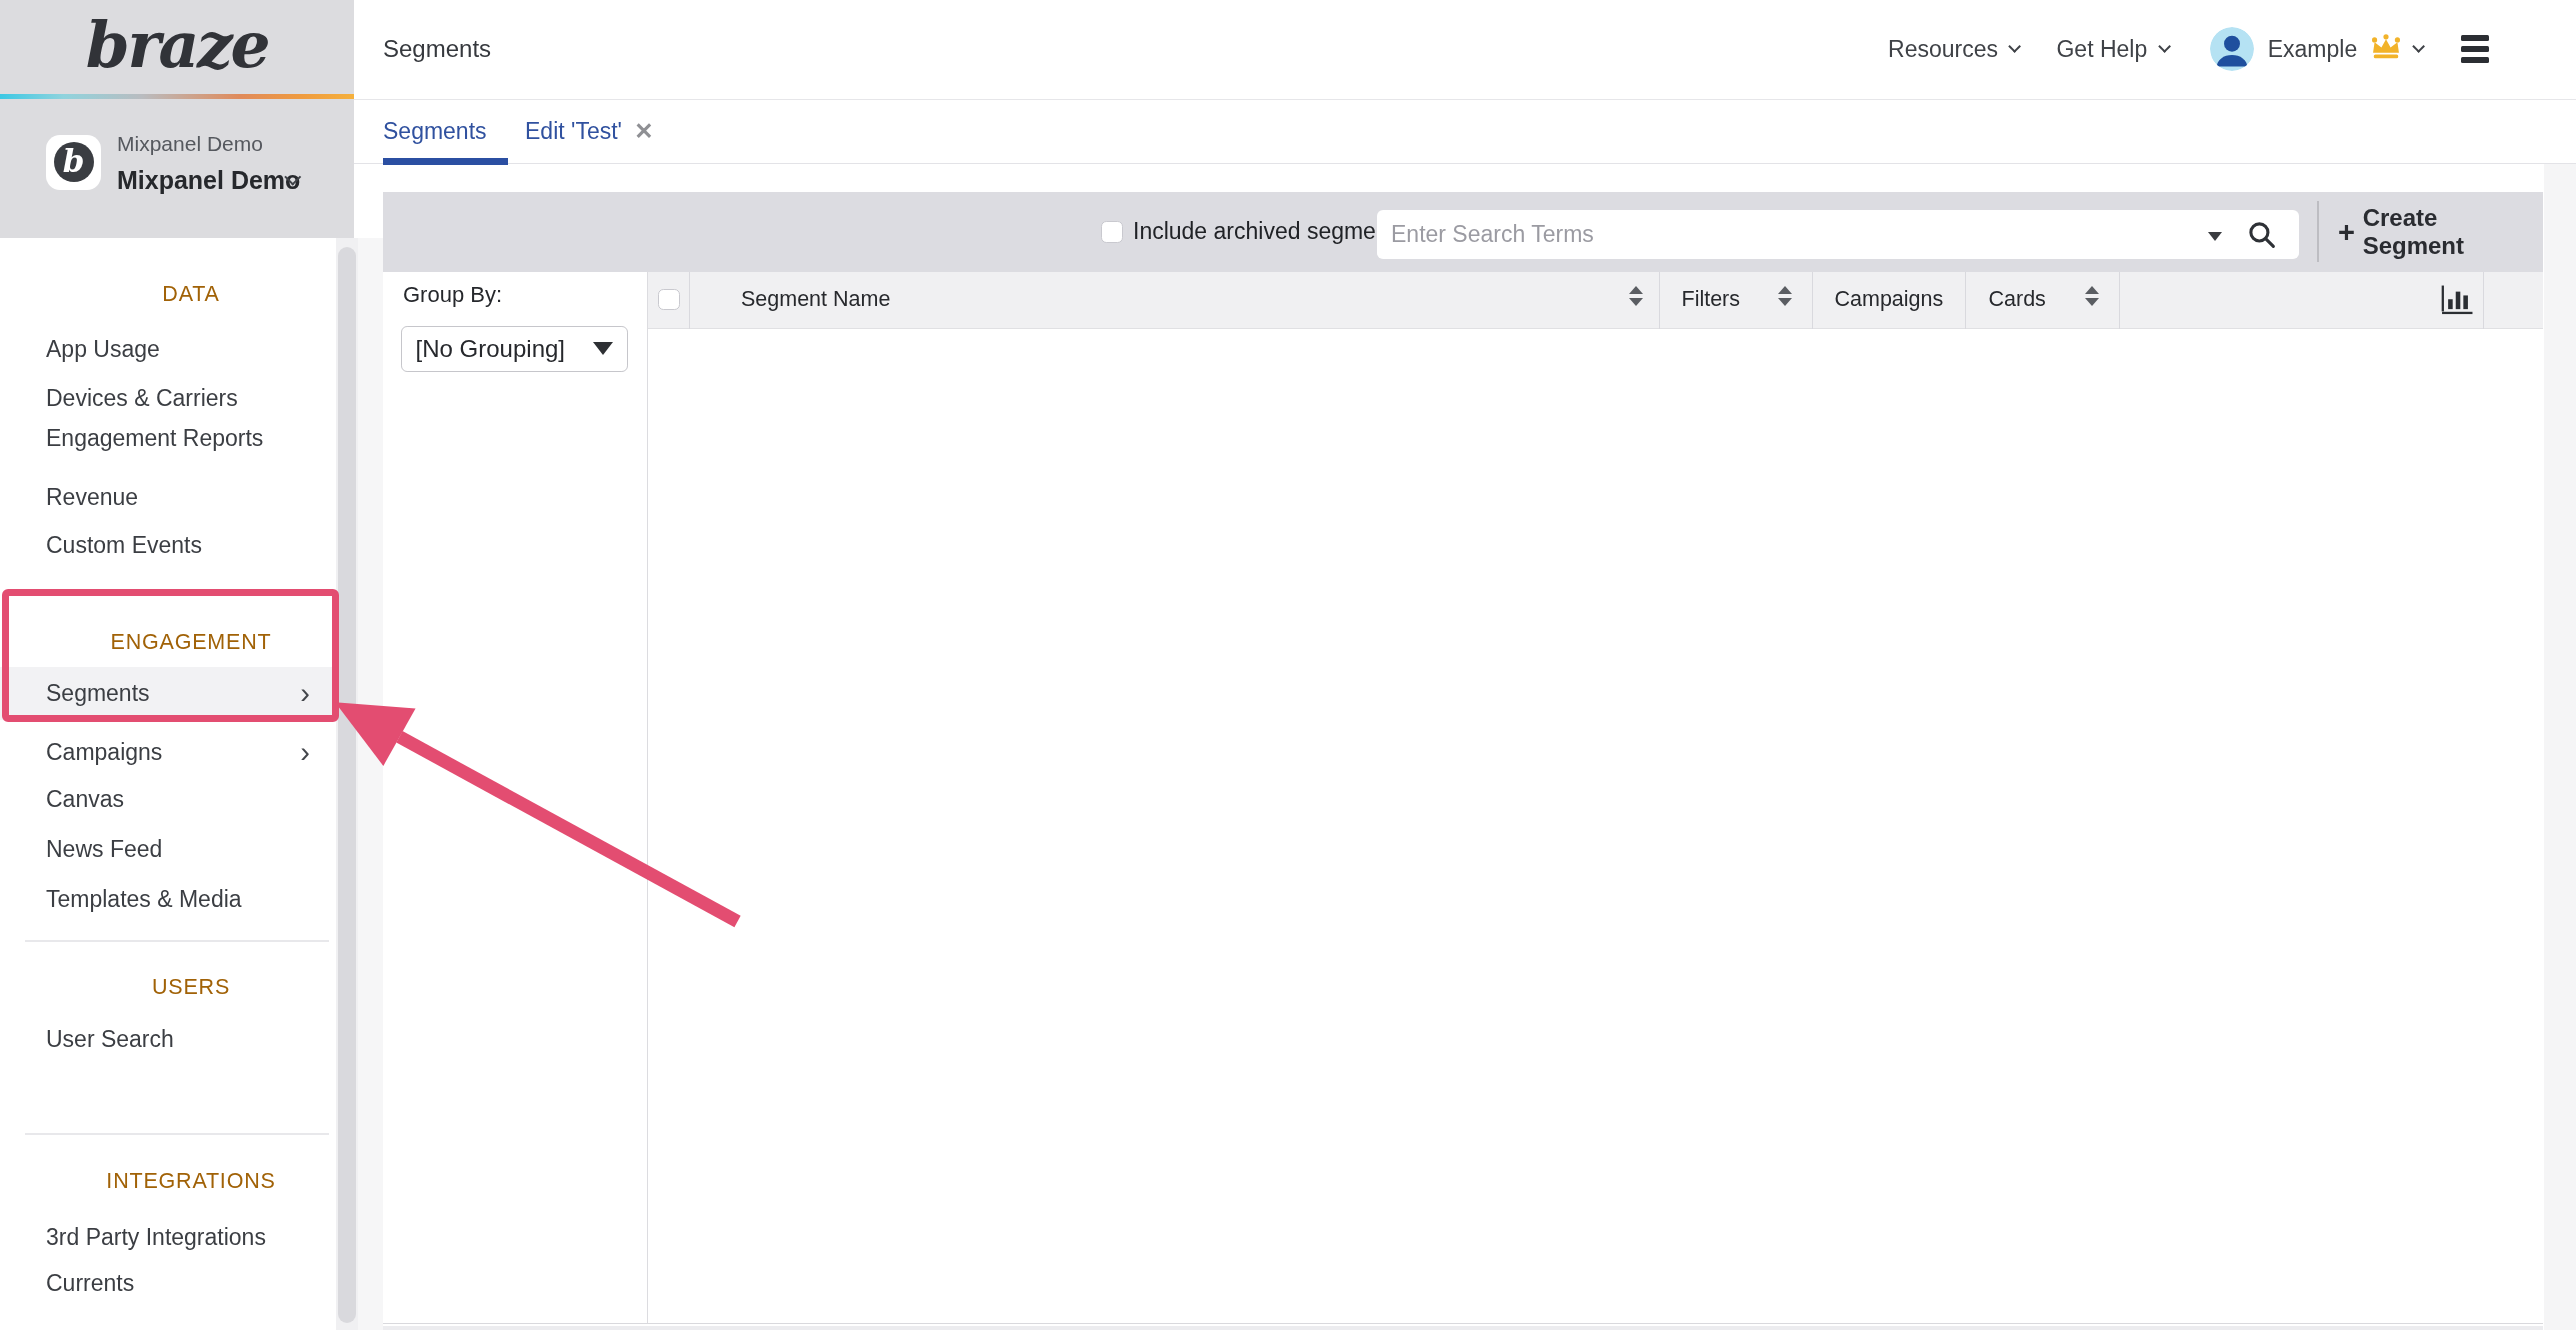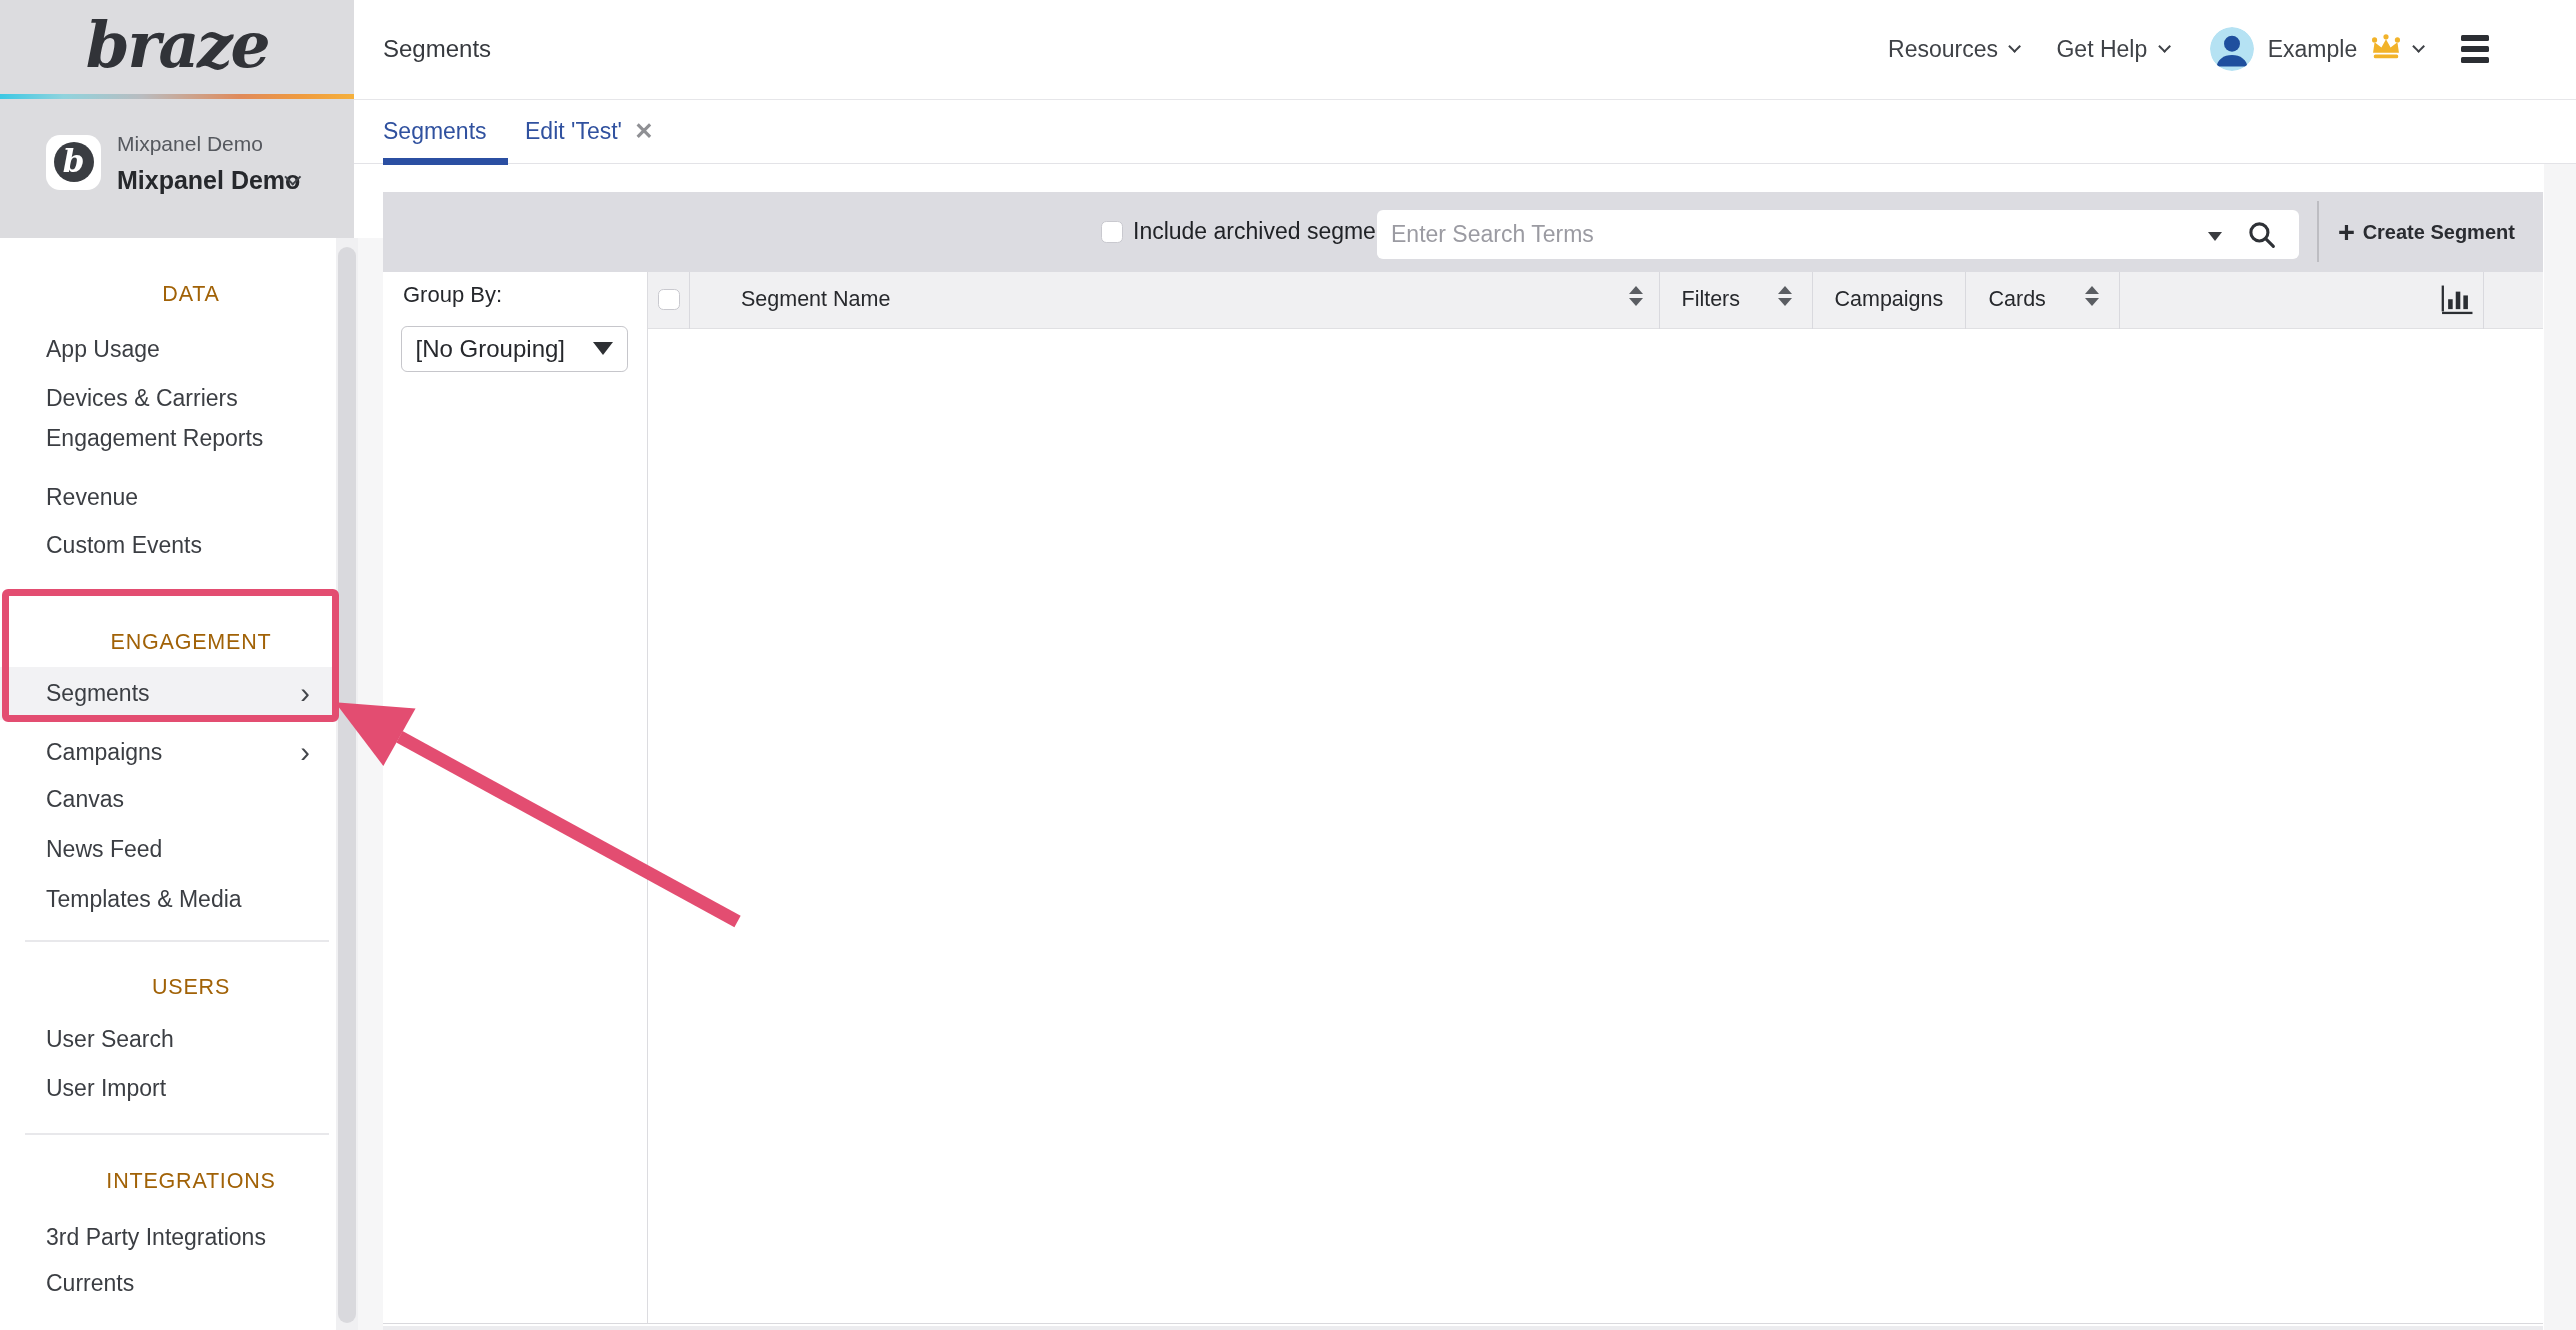--- a/index.html
+++ b/index.html
@@ -64,21 +64,21 @@
   .search-box { position:absolute; left:994px; top:18.4px; width:922px; height:49px; background:#fff; border-radius:6.1px; }
   .search-input { position:absolute; left:0; top:0; width:100%; height:100%; border:none; outline:none;
     background:transparent; font-family:"Liberation Sans",sans-serif; font-size:23px; color:#32343a; padding:0 100px 0 14px; }
   .search-input::placeholder { color:#9b9ba2; }
   .sb-caret { position:absolute; right:77px; top:21.5px; width:0; height:0;
     border-left:7.7px solid transparent; border-right:7.7px solid transparent; border-top:9.2px solid #3a3c40; cursor:pointer; }
   .fb-divider { position:absolute; left:1934px; top:9.2px; width:1.5px; height:61px; background:#bdbdc2; }
   .create-btn { position:absolute; left:1955px; top:0; height:80px; display:flex; align-items:center; cursor:pointer;
     color:#2a2c31; }
   .create-btn .plus { font-size:29px; font-weight:700; margin-right:7.7px; }
-  .create-btn .lbl { font-size:20px; font-weight:600; }
+  .create-btn .lbl { font-size:24px; font-weight:600; }
   
   .card { position:absolute; left:383px; top:271px; width:2160px; height:1053px; background:#fff;
     border-bottom:1.5px solid #d9d9dd; z-index:2; }
   .groupby { position:absolute; left:0; top:0; bottom:0; width:265px; border-right:1.5px solid #dcdce0; background:#fff; }
   .gb-label { position:absolute; left:20px; top:10.7px; font-size:22px; color:#26282c; }
   .gb-select { position:absolute; left:17.6px; top:55px; width:227px; height:46px; background:#fff;
     border:1.5px solid #c6c6cb; border-radius:6.1px; cursor:pointer; }
   .gb-value { position:absolute; left:14px; top:0; height:43px; line-height:43px; font-size:24px; font-weight:500; color:#26282c; }
   .gb-caret { position:absolute; right:14px; top:15.3px; width:0; height:0;
     border-left:10.7px solid transparent; border-right:10.7px solid transparent; border-top:13px solid #2e3034; }
@@ -135,21 +135,20 @@
     <span>Campaigns</span>
     <span class="sub-chev" style="line-height:48px">›</span>
   </div>
   <div class="sb-row" style="top:537px">Canvas</div>
   <div class="sb-row" style="top:587px">News Feed</div>
   <div class="sb-row" style="top:637px">Templates &amp; Media</div>
 
   <div class="sb-div" style="top:702px"></div>
   <div class="sb-title" style="top:725px">USERS</div>
   <div class="sb-row" style="top:777px">User Search</div>
-  <div class="sb-row" style="top:826px">User Import</div>
 
   <div class="sb-div" style="top:895px"></div>
   <div class="sb-title" style="top:919px">INTEGRATIONS</div>
   <div class="sb-row" style="top:975px">3rd Party Integrations</div>
   <div class="sb-row" style="top:1021px">Currents</div>
 </div>
 
 <div class="sb-track">
   <div class="sb-thumb"></div>
 </div>

